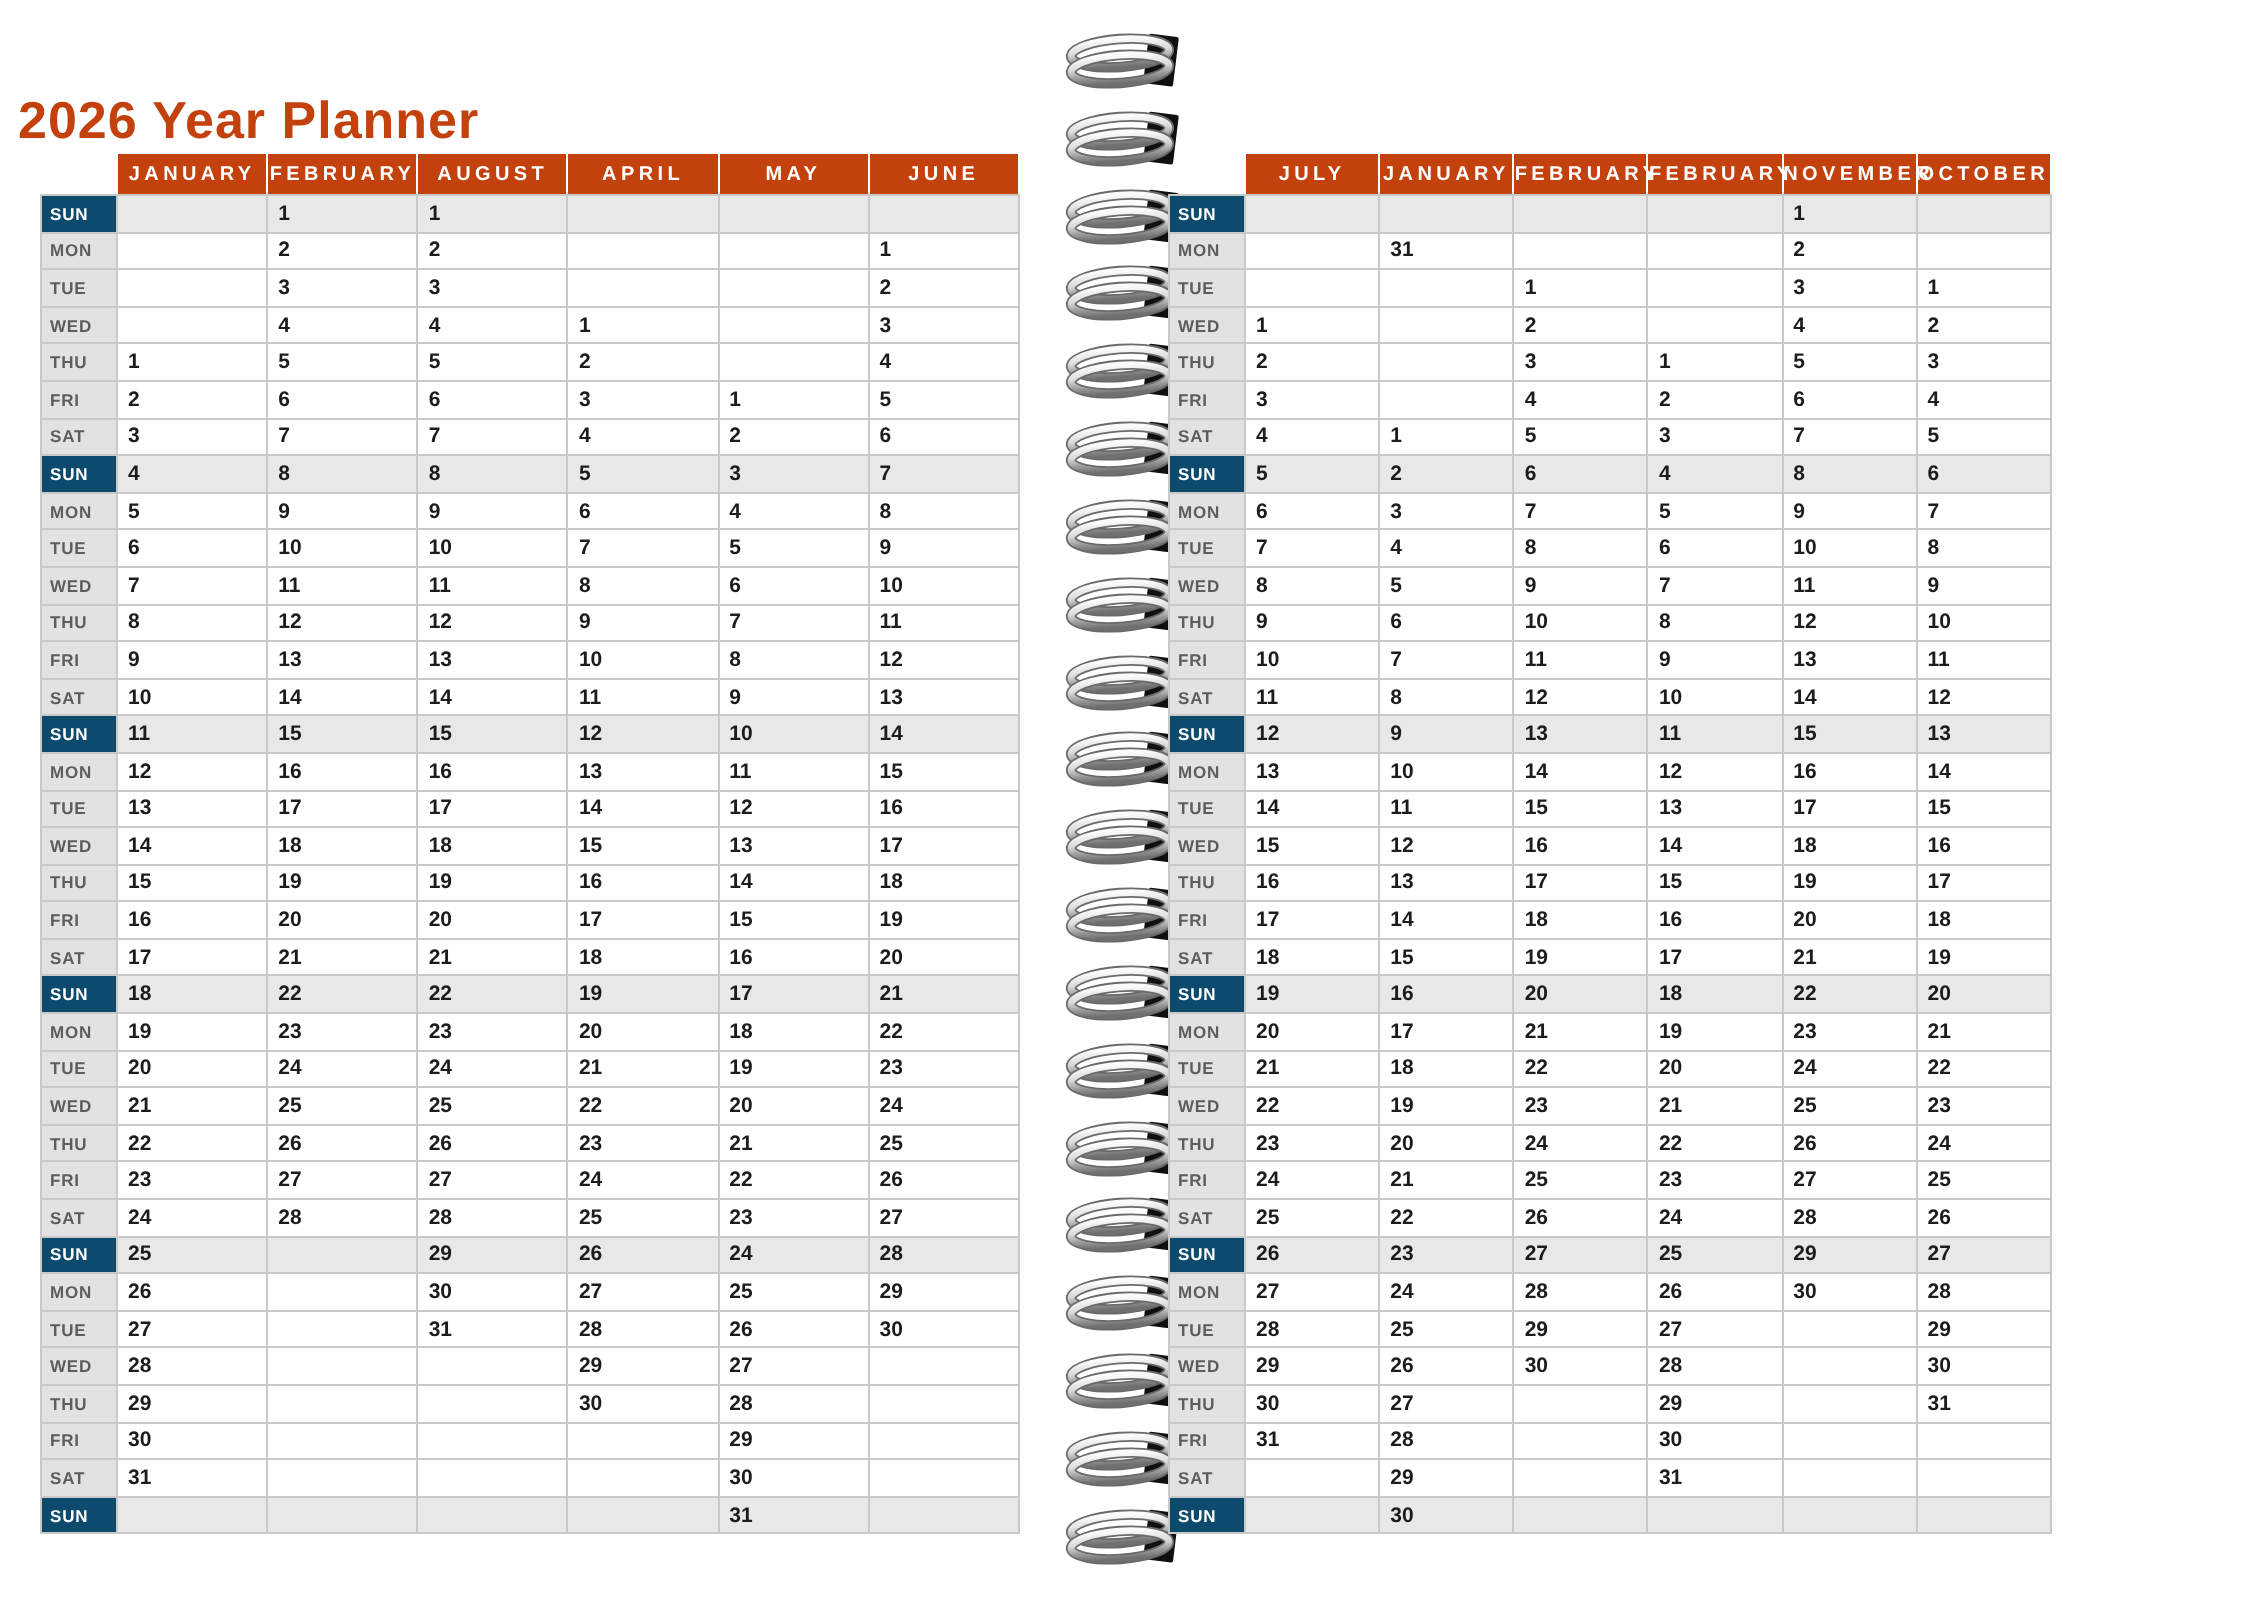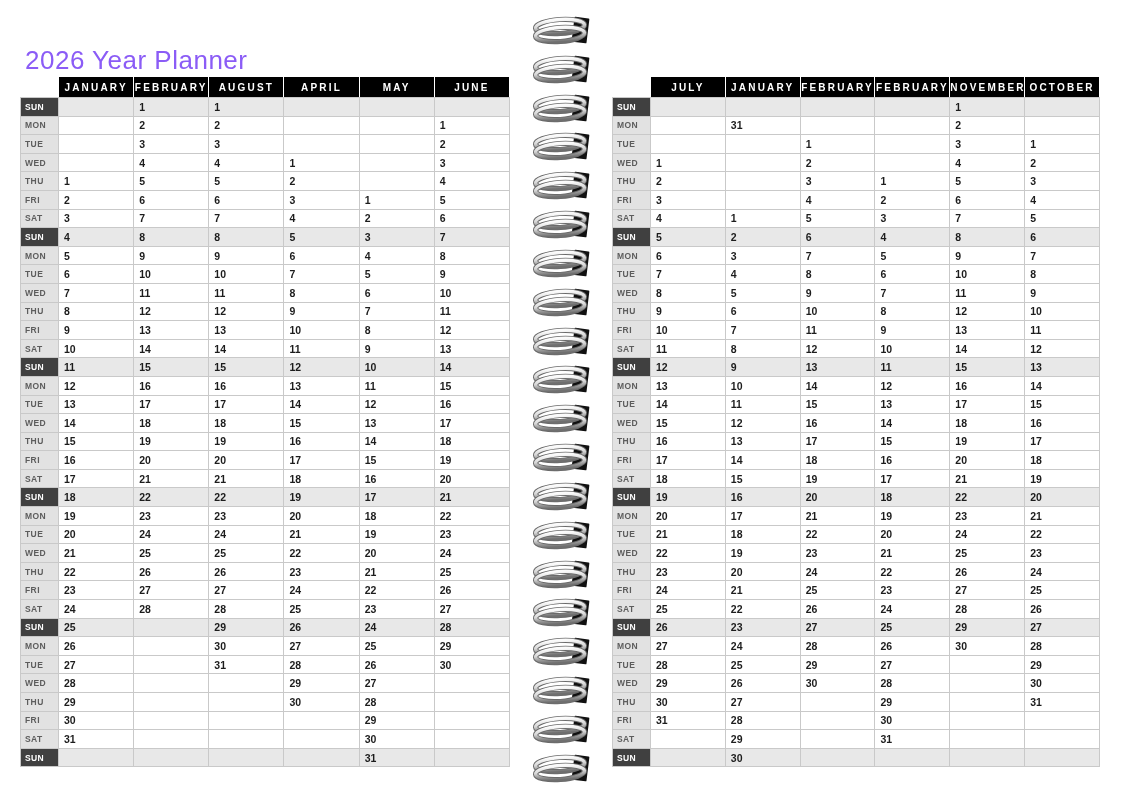--- a/index.html
+++ b/index.html
@@ -6,39 +6,39 @@
   html, body { margin: 0; padding: 0; }
   body {
     width: 1123px; height: 800px;
     background: #ffffff;
     font-family: "Liberation Sans", sans-serif;
     position: relative;
     overflow: hidden;
   }
   .page-title {
     position: absolute;
-    left: 25px; top: 28px;
+    left: 9px; top: 28px;
     font-size: 26px;
-    font-weight: 400;
-    color: #8b5cf6;
+    font-weight: 700;
+    color: #c2410c;
     letter-spacing: 0.5px;
   }
   table.planner {
     position: absolute;
     top: 76px;
     border-collapse: collapse;
     table-layout: fixed;
   }
   #cal-left  { left: 20px;  width: 490px; }
-  #cal-right { left: 612px; width: 488px; }
+  #cal-right { left: 584px; width: 442px; }
 
   table.planner col.day-col { width: 38px; }
 
   table.planner thead th {
-    background: #000000;
+    background: #c2410c;
     color: #ffffff;
     font-size: 10px;
     font-weight: bold;
     letter-spacing: 2.2px;
     text-align: center;
     height: 21px;
     padding: 0;
     border: 1px solid #ffffff;
     border-bottom: 1px solid #c9c9c9;
   }
@@ -62,21 +62,21 @@
     color: #1c1c1c;
     font-size: 10.5px;
     font-weight: bold;
     text-align: left;
     vertical-align: middle;
     padding: 0 0 0 5px;
     border: 1px solid #c9c9c9;
   }
   table.planner tbody tr.sunday-row td { background: #e8e8e8; }
   table.planner tbody tr.sunday-row th.day-label {
-    background: #404040;
+    background: #0c4a6e;
     color: #ffffff;
   }
 
   .spiral-binding {
     position: absolute;
     left: 531px; top: 16px;
     width: 62px; height: 768px;
     display: flex;
     flex-direction: column;
     justify-content: space-between;

